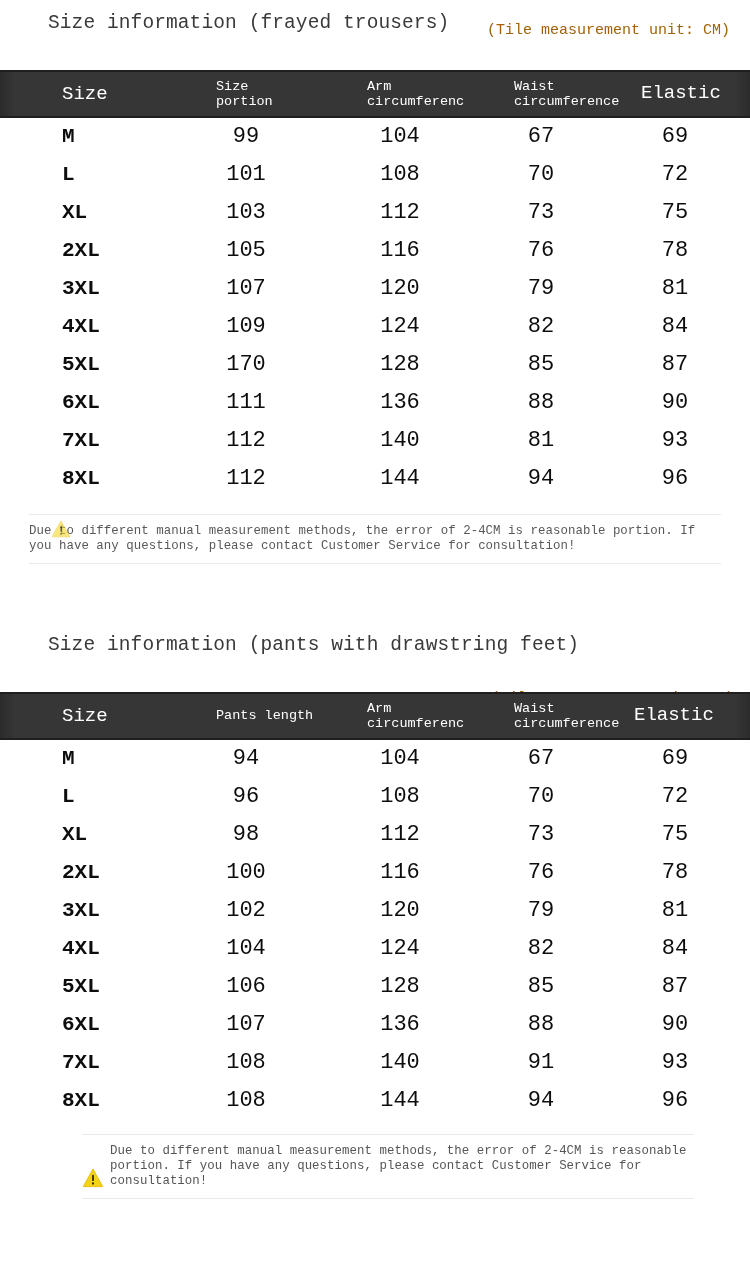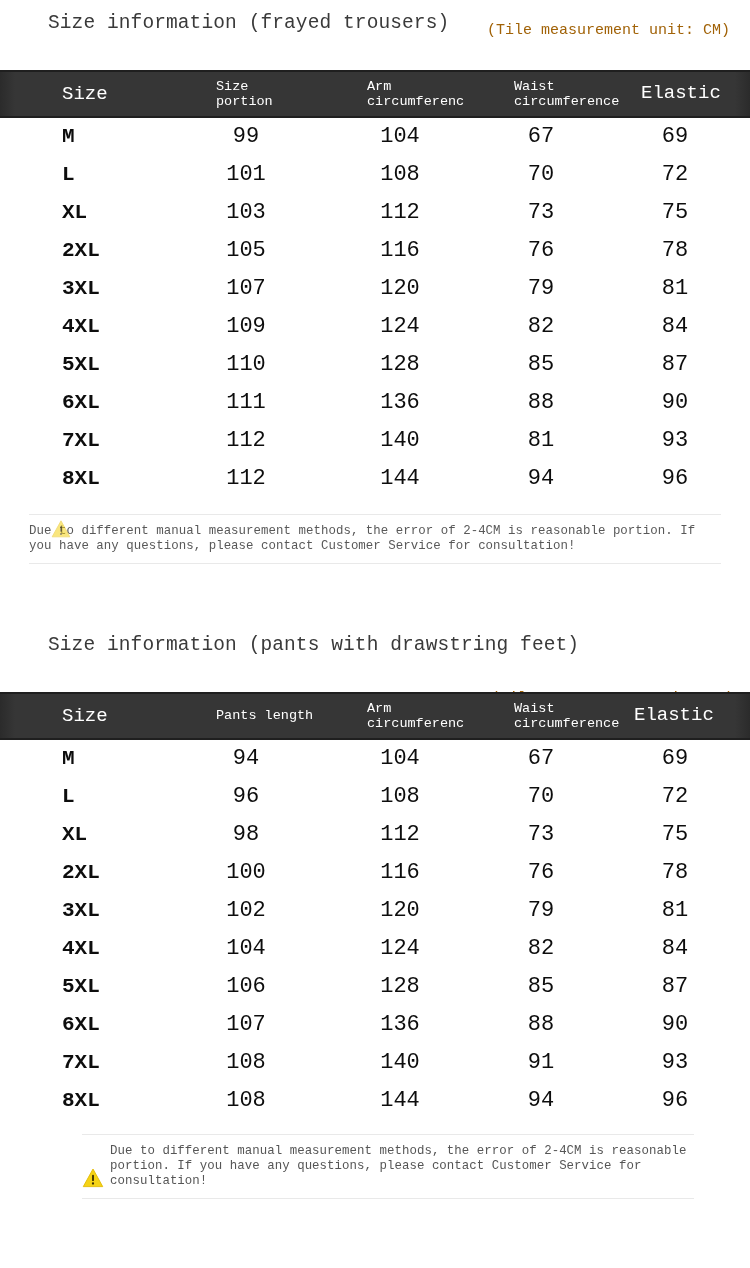--- a/index.html
+++ b/index.html
@@ -263,21 +263,21 @@
       </div>
       <div class="trow">
         <div class="c-size td size">4XL</div>
         <div class="c-len td num">109</div>
         <div class="c-arm td num">124</div>
         <div class="c-waist td num">82</div>
         <div class="c-elastic td num">84</div>
       </div>
       <div class="trow">
         <div class="c-size td size">5XL</div>
-        <div class="c-len td num">110</div>
+        <div class="c-len td num">170</div>
         <div class="c-arm td num">128</div>
         <div class="c-waist td num">85</div>
         <div class="c-elastic td num">87</div>
       </div>
       <div class="trow">
         <div class="c-size td size">6XL</div>
         <div class="c-len td num">111</div>
         <div class="c-arm td num">136</div>
         <div class="c-waist td num">88</div>
         <div class="c-elastic td num">90</div>

